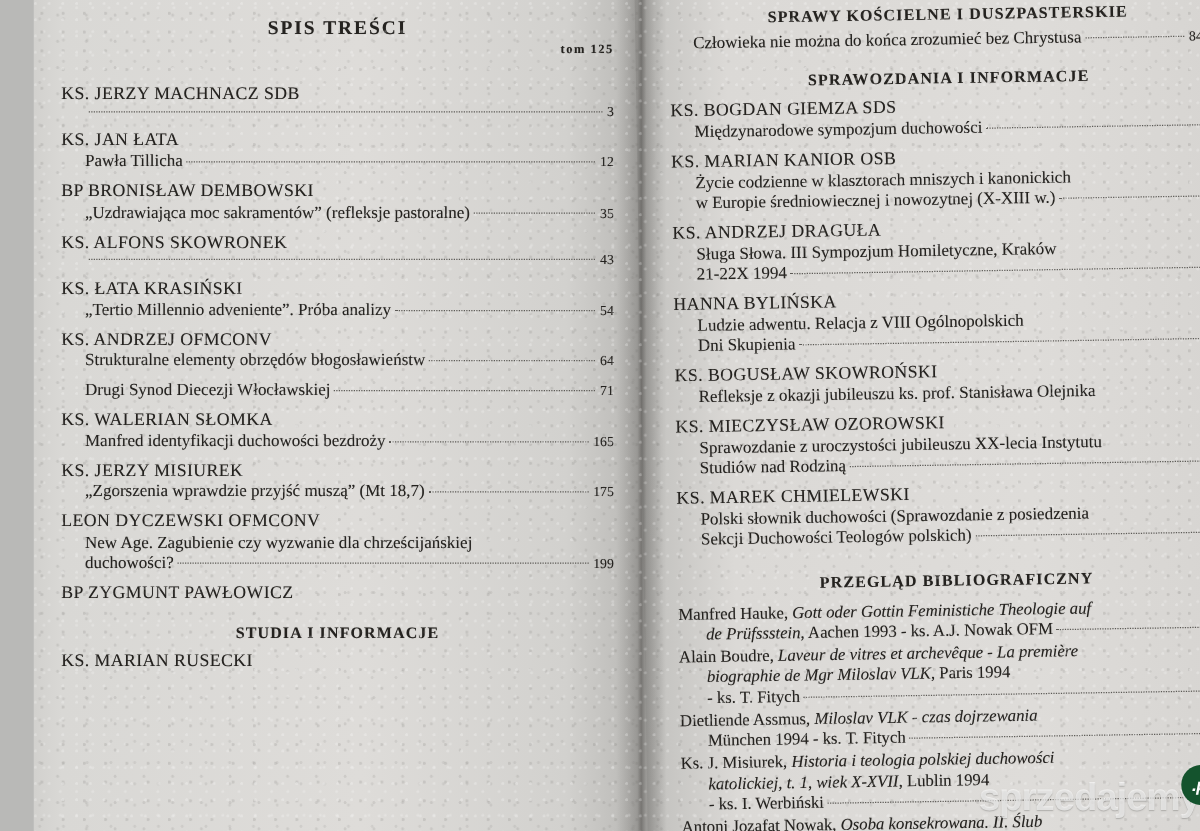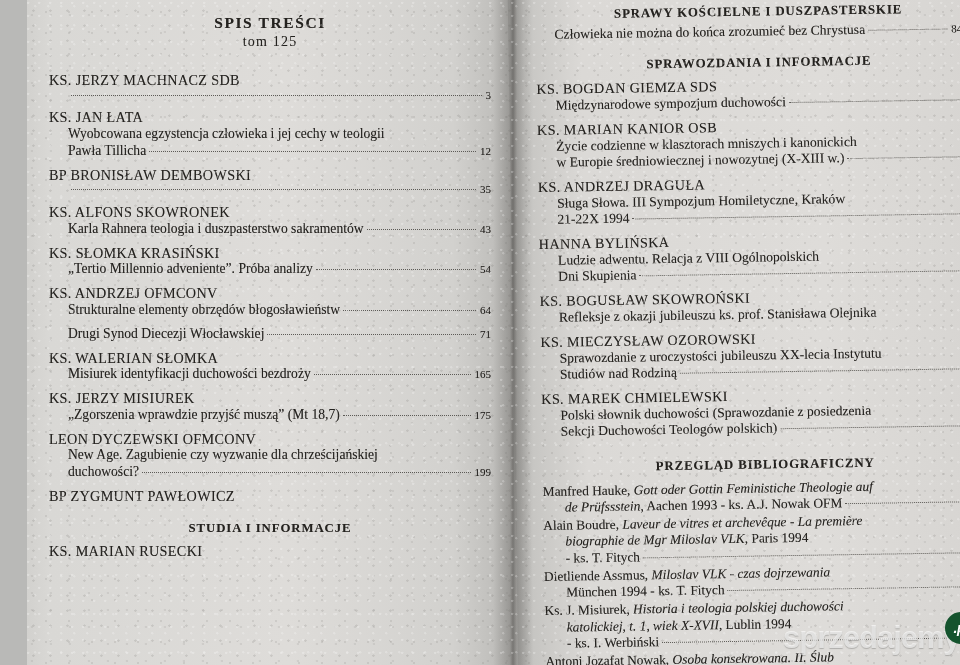--- a/index.html
+++ b/index.html
@@ -45,21 +45,21 @@
 
   
   .col{position:absolute;color:#24221f;}
   .col-left{left:22px;top:8px;width:442px;}
   .col-right{left:508px;top:4px;width:446px;transform:rotate(-0.9deg);transform-origin:0 0;}
 
   .doc-title{
     text-align:center;font-weight:bold;font-size:15.5px;letter-spacing:1.6px;
     margin:6px 0 2px 0;
   }
-  .doc-sub{text-align:center;font-weight:normal;font-size:14px;letter-spacing:1.2px;margin-bottom:22px;}
+  .doc-sub{text-align:right;font-weight:bold;font-size:10px;letter-spacing:1.2px;margin-bottom:22px;}
 
   .section-head{
     text-align:center;font-weight:bold;font-size:12.8px;letter-spacing:.9px;
     margin:16px 0 7px 0;
   }
   .section-head.tight{margin:4px 0 4px 0;}
   .section-head.biblio{margin:20px 0 8px 0;}
 
   .entry{margin-bottom:7.5px;}
   .author{font-size:14.2px;letter-spacing:.35px;line-height:1.18;white-space:nowrap;}
@@ -123,44 +123,43 @@
     <div id="left-entries">
         <div class="entry">
           <div class="author">KS. JERZY MACHNACZ SDB</div>
           <div class="title-line">
             <span class="dots"></span>
             <span class="pg">3</span>
           </div>
         </div>
         <div class="entry">
           <div class="author">KS. JAN ŁATA</div>
-          <div class="sub">Wyobcowana egzystencja człowieka i jej cechy w teologii</div>
           <div class="title-line">
             <span class="t">Pawła Tillicha</span>
             <span class="dots"></span>
             <span class="pg">12</span>
           </div>
         </div>
         <div class="entry">
           <div class="author">BP BRONISŁAW DEMBOWSKI</div>
           <div class="title-line">
+            <span class="t">„Uzdrawiająca moc sakramentów” (refleksje pastoralne)</span>
             <span class="dots"></span>
             <span class="pg">35</span>
           </div>
         </div>
         <div class="entry">
           <div class="author">KS. ALFONS SKOWRONEK</div>
           <div class="title-line">
-            <span class="t">Karla Rahnera teologia i duszpasterstwo sakramentów</span>
             <span class="dots"></span>
             <span class="pg">43</span>
           </div>
         </div>
         <div class="entry">
-          <div class="author">KS. SŁOMKA KRASIŃSKI</div>
+          <div class="author">KS. ŁATA KRASIŃSKI</div>
           <div class="title-line">
             <span class="t">„Tertio Millennio adveniente”. Próba analizy</span>
             <span class="dots"></span>
             <span class="pg">54</span>
           </div>
         </div>
         <div class="entry">
           <div class="author">KS. ANDRZEJ OFMCONV</div>
           <div class="title-line">
             <span class="t">Strukturalne elementy obrzędów błogosławieństw</span>
@@ -171,21 +170,21 @@
         <div class="entry">
           <div class="title-line">
             <span class="t">Drugi Synod Diecezji Włocławskiej</span>
             <span class="dots"></span>
             <span class="pg">71</span>
           </div>
         </div>
         <div class="entry">
           <div class="author">KS. WALERIAN SŁOMKA</div>
           <div class="title-line">
-            <span class="t">Misiurek identyfikacji duchowości bezdroży</span>
+            <span class="t">Manfred identyfikacji duchowości bezdroży</span>
             <span class="dots"></span>
             <span class="pg">165</span>
           </div>
         </div>
         <div class="entry">
           <div class="author">KS. JERZY MISIUREK</div>
           <div class="title-line">
             <span class="t">„Zgorszenia wprawdzie przyjść muszą” (Mt 18,7)</span>
             <span class="dots"></span>
             <span class="pg">175</span>

